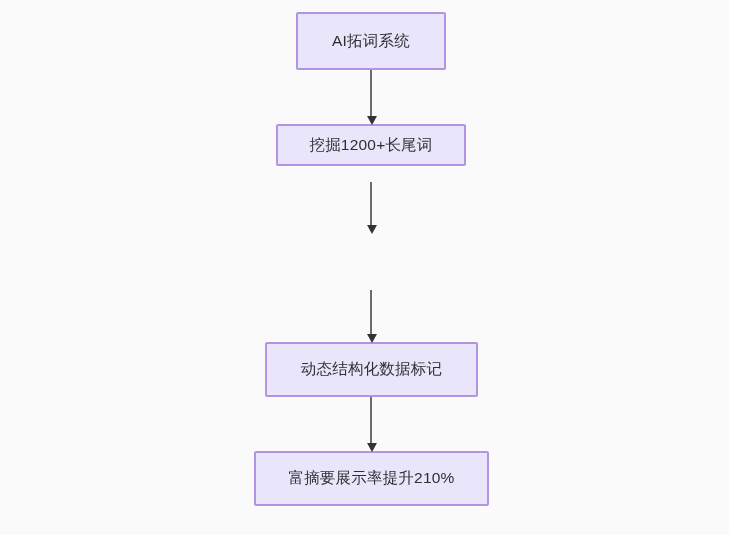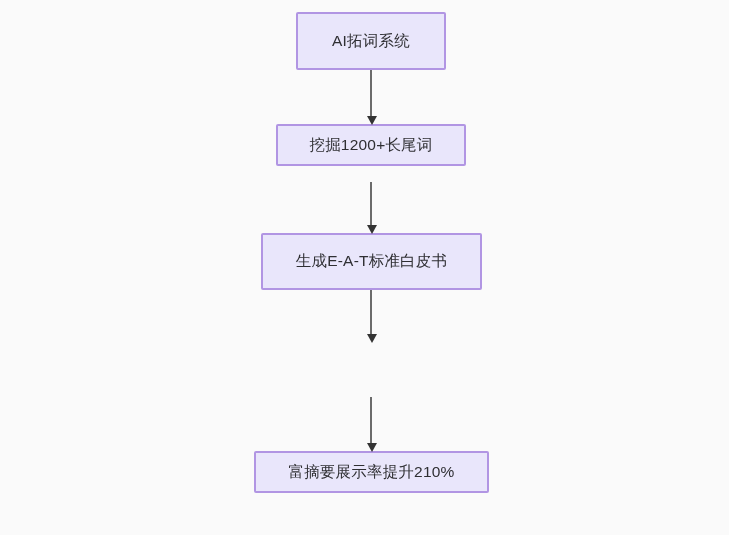--- a/index.html
+++ b/index.html
@@ -65,26 +65,26 @@
 <div id="flowchart">
 
   <div class="node" id="n1" style="left: 296px; top: 12px; width: 150px; height: 58px; background: rgb(233, 230, 251); border-color: rgb(177, 149, 227); color: rgb(47, 47, 51);">
     <span class="node-label">AI拓词系统</span>
   </div>
 
   <div class="node" id="n2" style="left: 276px; top: 124px; width: 190px; height: 42px; background: rgb(233, 230, 251); border-color: rgb(177, 149, 227); color: rgb(47, 47, 51);">
     <span class="node-label">挖掘1200+长尾词</span>
   </div>
 
-  <div class="node" id="n3" style="left: 261px; top: 233px; width: 221px; height: 57px; background: rgb(233, 230, 251); border-color: rgb(177, 149, 227); color: rgb(47, 47, 51);">
-    <span class="node-label">生成E-A-T标准白皮书</span>
+
+  <div class="node" id="n4" style="left: 265px; top: 342px; width: 213px; height: 55px; background: rgb(233, 230, 251); border-color: rgb(177, 149, 227); color: rgb(47, 47, 51);">
+    <span class="node-label">动态结构化数据标记</span>
   </div>
 
-
-  <div class="node" id="n5" style="left: 254px; top: 451px; width: 235px; height: 42px; background: rgb(233, 230, 251); border-color: rgb(177, 149, 227); color: rgb(47, 47, 51);">
+  <div class="node" id="n5" style="left: 254px; top: 451px; width: 235px; height: 55px; background: rgb(233, 230, 251); border-color: rgb(177, 149, 227); color: rgb(47, 47, 51);">
     <span class="node-label">富摘要展示率提升210%</span>
   </div>
 
   <div class="edge" id="e1" style="left: 371px; top: 70px;">
     <div class="edge-line" style="height: 46px; left: -1px; background: rgb(107, 107, 107);"></div>
     <div class="edge-head" style="top: 46px;"></div>
   </div>
 
   <div class="edge" id="e2" style="left: 371px; top: 182px;">
     <div class="edge-line" style="height: 43px; left: -1px; background: rgb(107, 107, 107);"></div>

